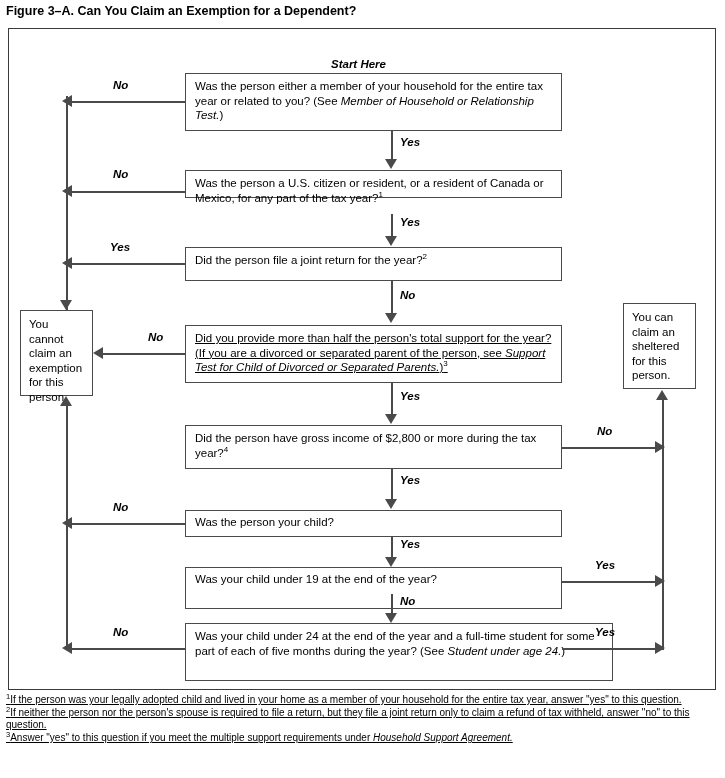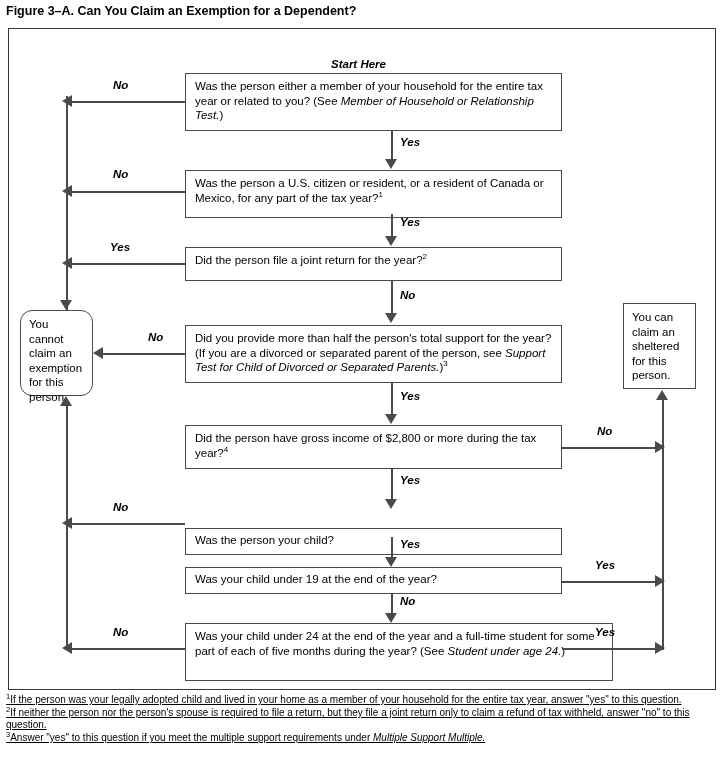--- a/index.html
+++ b/index.html
@@ -72,49 +72,49 @@
 </div>
 
 <div id="chart-frame"></div>
 
 <div class="start-label" style="left:331px;top:58px;">Start Here</div>
 
 <div class="qbox" style="left:185px;top:73px;width:377px;height:58px;">
   <span>Was the person either a member of your household for the entire tax year or related to you? (See <i>Member of Household or Relationship Test.</i>)</span>
 </div>
 
-<div class="qbox" style="left:185px;top:170px;width:377px;height:48px;">
+<div class="qbox" style="left:185px;top:170px;width:377px;height:28px;">
   <span>Was the person a U.S. citizen or resident, or a resident of Canada or Mexico, for any part of the tax year?<sup>1</sup></span>
 </div>
 
 <div class="qbox" style="left:185px;top:247px;width:377px;height:34px;">
   <span>Did the person file a joint return for the year?<sup>2</sup></span>
 </div>
 
-<div class="qbox" style="left:185px;top:325px;width:377px;height:58px;">
+<div class="qbox" style="left:185px;top:325px;width:377px;height:58px;text-decoration:underline;">
   <span>Did you provide more than half the person's total support for the year? (If you are a divorced or separated parent of the person, see <i>Support Test for Child of Divorced or Separated Parents.</i>)<sup>3</sup></span>
 </div>
 
 <div class="qbox" style="left:185px;top:425px;width:377px;height:44px;">
   <span>Did the person have gross income of $2,800 or more during the tax year?<sup>4</sup></span>
 </div>
 
-<div class="qbox" style="left:185px;top:510px;width:377px;height:27px;padding-top:4px;margin-top:18px;">
+<div class="qbox" style="left:185px;top:510px;width:377px;height:27px;padding-top:4px;">
   <span>Was the person your child?</span>
 </div>
 
-<div class="qbox" style="left:185px;top:567px;width:377px;height:27px;padding-top:4px;">
+<div class="qbox" style="left:185px;top:567px;width:377px;height:42px;padding-top:4px;">
   <span>Was your child under 19 at the end of the year?</span>
 </div>
 
 <div class="qbox" style="left:185px;top:623px;width:428px;height:58px;">
   <span>Was your child under 24 at the end of the year and a full-time student for some part of each of five months during the year? (See <i>Student under age 24.</i>)</span>
 </div>
 
-<div class="termbox" style="left:20px;top:310px;width:73px;height:86px;border-radius:12px;">
+<div class="termbox" style="left:20px;top:310px;width:73px;height:86px;">
   <span>You cannot claim an exemption for this person.</span>
 </div>
 
 <div class="termbox" style="left:623px;top:303px;width:73px;height:86px;">
   <span>You can claim an sheltered for this person.</span>
 </div>
 
 <div class="vline" style="left:391px;top:131px;height:30px;"></div>
 <div class="arrow arr-down" style="left:385px;top:159px;"></div>
 <div class="elabel" style="left:400px;top:136px;">Yes</div>
@@ -184,14 +184,14 @@
 <div class="arrow arr-right" style="left:655px;top:575px;"></div>
 <div class="elabel" style="left:595px;top:559px;">Yes</div>
 
 <div class="hline" style="left:562px;top:648px;width:95px;"></div>
 <div class="arrow arr-right" style="left:655px;top:642px;"></div>
 <div class="elabel" style="left:595px;top:626px;">Yes</div>
 
 <div id="footnotes">
   <p class="fn"><sup>1</sup><span>If the person was your legally adopted child and lived in your home as a member of your household for the entire tax year, answer "yes" to this question.</span></p>
   <p class="fn"><sup>2</sup><span>If neither the person nor the person's spouse is required to file a return, but they file a joint return only to claim a refund of tax withheld, answer "no" to this question.</span></p>
-  <p class="fn"><sup>3</sup><span>Answer "yes" to this question if you meet the multiple support requirements under <i>Multiple Support Multiple.</i></span></p>
+  <p class="fn"><sup>3</sup><span>Answer "yes" to this question if you meet the multiple support requirements under <i>Household Support Agreement.</i></span></p>
 </div>
 
 </body></html>

